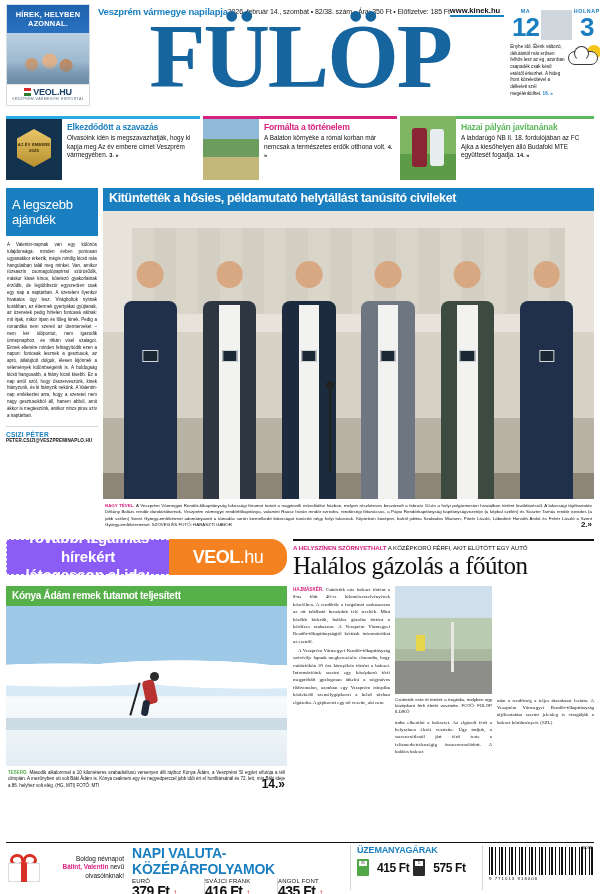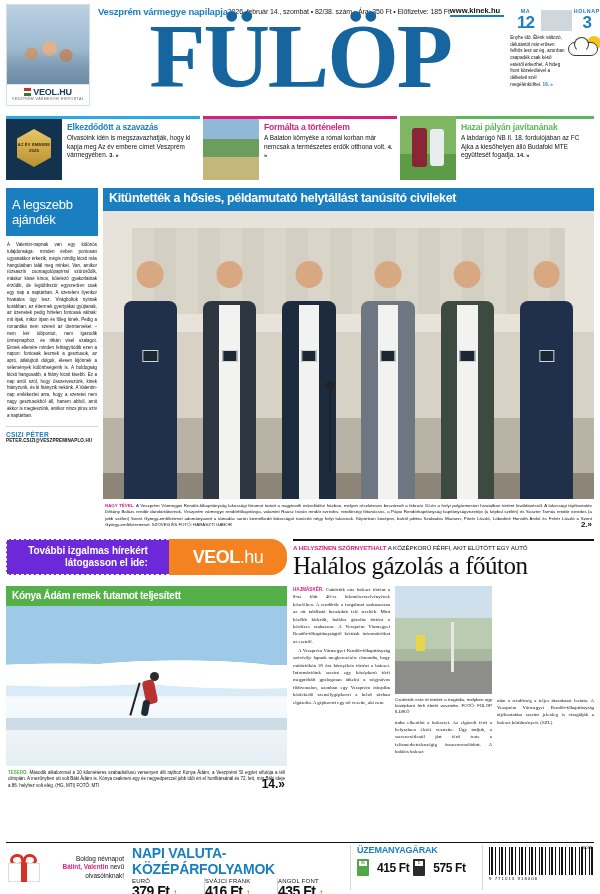--- a/index.html
+++ b/index.html
@@ -65,21 +65,21 @@
     letter-spacing:-2px;
     text-align:center;
     margin-top:-4px;
   }
 
   
   .weather { width:92px; min-width:92px; padding-top:4px; }
   .w-heads { display:flex; text-align:center; }
   .w-heads>div { flex:1; }
   .w-label { font-size:5.4px; font-weight:bold; color:#1a7fc1; letter-spacing:.6px; }
-  .w-temp { font-size:17px; font-weight:bold; color:#1a7fc1; line-height:1; letter-spacing:-1px; }
+  .w-temp { font-size:26px; font-weight:bold; color:#1a7fc1; line-height:1; letter-spacing:-1px; }
   .w-div { width:1px; background:#cfd6dc; margin:2px 0 0 0; }
   .w-body { display:flex; gap:2px; margin-top:4px; }
   .w-text { font-size:4.6px; line-height:1.45; color:#111; flex:1; }
   .w-text .pg { color:#1a7fc1; font-weight:bold; }
   .w-icon { width:34px; min-width:34px; position:relative; height:26px; }
   .sun { position:absolute; right:1px; top:1px; width:14px; height:14px; border-radius:50%; background:#f5c518; }
   .cloud { position:absolute; left:0; top:7px; width:30px; height:14px; background:#fff; border:1.4px solid #3a3a3a; border-radius:10px; }
   .cloud:before { content:""; position:absolute; left:5px; top:-6px; width:13px; height:13px; background:#fff; border:1.4px solid #3a3a3a; border-radius:50%; border-bottom-color:transparent; }
 
   
@@ -136,21 +136,21 @@
   .mic:after{ content:""; position:absolute; left:-3px; top:-5px; width:8px; height:8px; background:#222; border-radius:50%; }
 
   .lead-cap { font-size:4.4px; line-height:1.5; text-align:justify; padding:4px 2px 0 2px; color:#111; position:relative; }
   .lead-cap .lead-in { color:#d6217f; font-weight:bold; }
   .cap-pg { position:absolute; right:2px; bottom:-2px; font-size:11px; font-weight:bold; }
   .cap-pg span { font-size:8px; }
 
   
   .mid { display:flex; margin:10px 6px 0 6px; gap:6px; align-items:flex-start; }
   .veol-banner { width:281px; min-width:281px; height:36px; display:flex; }
-  .vb-left { flex:1; background:#6d28d9; border:1.5px dashed #ffffff; border-right:none; display:flex; align-items:center; justify-content:center; color:#fff; font-size:10px; font-weight:bold; text-align:right; line-height:1.25; letter-spacing:-.1px; }
+  .vb-left { flex:1; background:#8b5cf6; border:1.5px dashed #ffffff; border-right:none; display:flex; align-items:center; justify-content:center; color:#fff; font-size:15px; font-weight:bold; text-align:center; line-height:1.25; letter-spacing:-.1px; }
   .vb-right { width:118px; background:#f58220; border-radius:0 16px 16px 0; display:flex; align-items:center; justify-content:center; color:#fff; font-size:18px; font-weight:bold; letter-spacing:-.5px; }
   .vb-right .thin { font-weight:normal; }
 
   .mid-right { flex:1; }
   .mr-rule { height:2px; background:#111; }
   .mr-kick { font-size:6.2px; padding-top:3px; letter-spacing:-.1px; }
   .mr-kick b { color:#d6217f; }
   .mr-head { font-family:"Liberation Serif", serif; font-size:25px; line-height:1.1; letter-spacing:-.5px; margin-top:1px; }
 
   
@@ -221,20 +221,21 @@
   .bc-code { position:absolute; right:2px; top:0; font-size:4px; }
 </style>
 </head>
 <body>
 
 <div class="page">
 
   <div class="masthead">
 
     <div class="promo-box">
+      <div class="promo-top">HÍREK, HELYBEN AZONNAL.</div>
       <div class="promo-photo"></div>
       <div class="promo-foot">
         <div class="veol-mini">
           <span class="veol-flag"></span><span>VEOL</span><span>.HU</span>
         </div>
         <div class="veol-sub">VESZPRÉM VÁRMEGYEI HÍRPORTÁL</div>
       </div>
     </div>
 
     <div class="mast-center">

